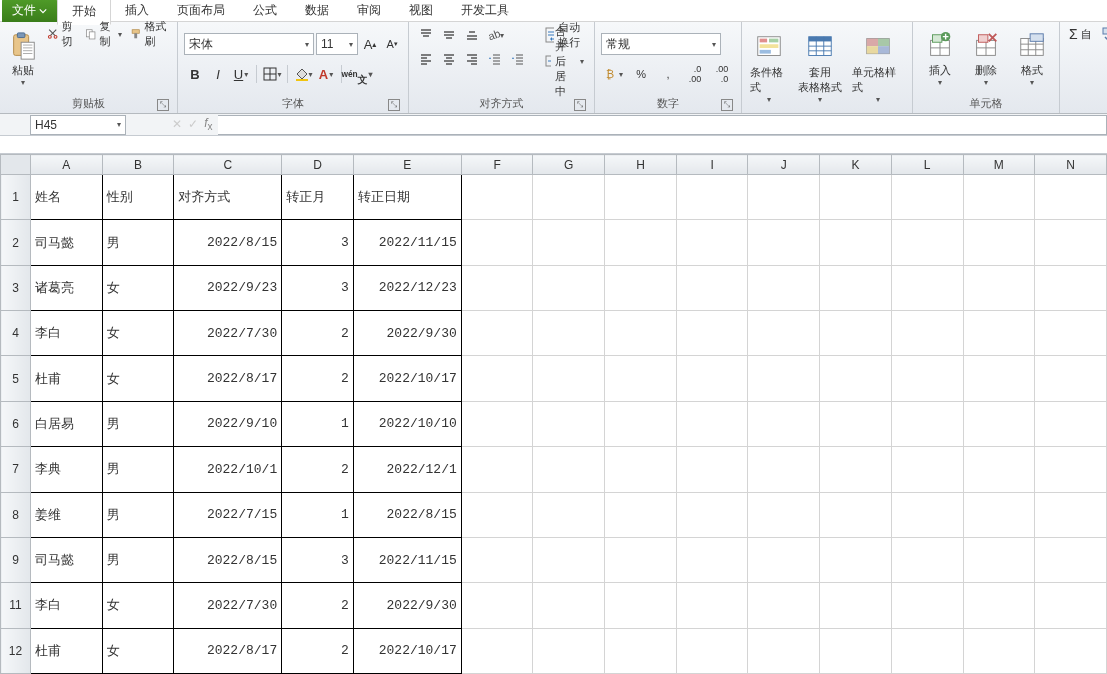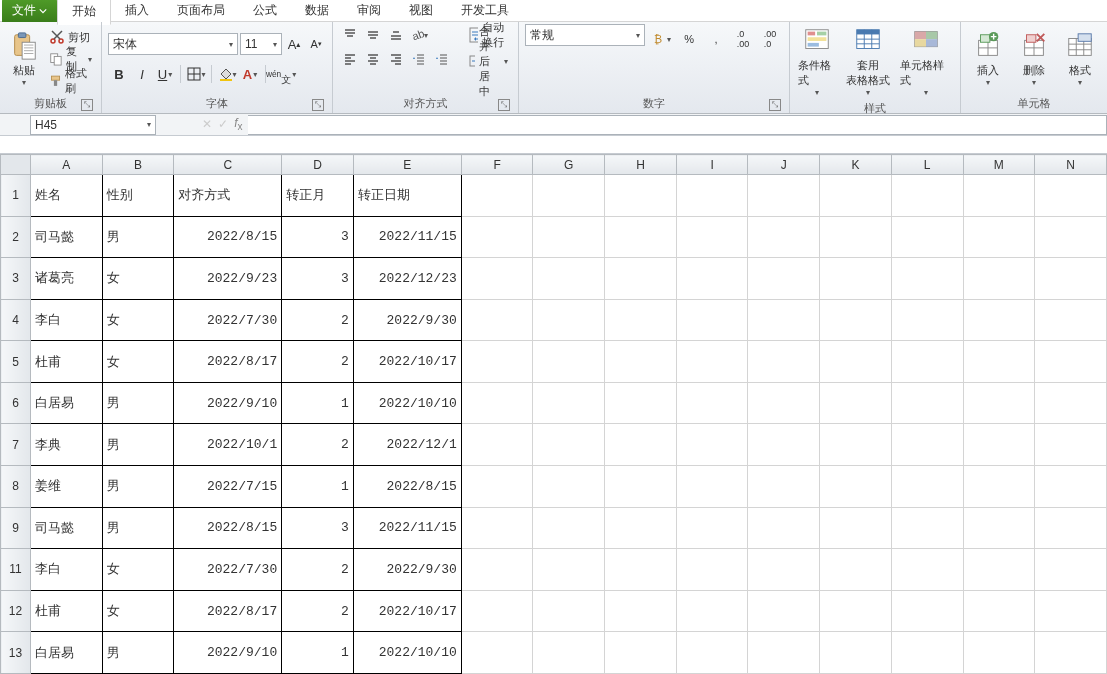--- a/index.html
+++ b/index.html
@@ -16,21 +16,21 @@
 .ribbon { display: flex; background: linear-gradient(#f6f8fa, #e4e8ee); border-bottom: 1px solid #b5babf; height: 92px; }
 .ribbon-group { border-right: 1px solid #c6cbd1; padding: 2px 6px 0 6px; display: flex; flex-direction: column; justify-content: space-between; }
 .ribbon-group-content { display: flex; gap: 4px; flex: 1; }
 .ribbon-group-label { text-align: center; font-size: 11px; color: #555; padding: 2px 0; position: relative; }
 .ribbon-group-label .ds { position: absolute; right: 2px; bottom: 2px; width: 12px; height: 12px; border: 1px solid #888; font-size: 8px; line-height: 10px; color: #666; cursor: pointer; }
 
 .big-btn { display: flex; flex-direction: column; align-items: center; justify-content: center; width: 42px; padding: 2px; cursor: pointer; font-size: 11px; }
 .big-btn .icon { width: 30px; height: 30px; margin-bottom: 2px; }
 .big-btn .caret { font-size: 8px; color: #555; }
 
-.small-stack { display: flex; flex-direction: column; gap: 2px; justify-content: center; }
+.small-stack { display: flex; gap: 2px; justify-content: center; }
 .small-btn { display: flex; align-items: center; gap: 3px; font-size: 11px; padding: 1px 3px; cursor: pointer; height: 20px; }
 .small-btn .icon { width: 16px; height: 16px; }
 
 .font-row1 { display: flex; gap: 2px; align-items: center; margin-bottom: 4px; }
 .font-name { width: 130px; height: 22px; border: 1px solid #abb2b9; background: #fff; font-size: 12px; padding: 0 4px; display: flex; align-items: center; justify-content: space-between; }
 .font-size { width: 42px; height: 22px; border: 1px solid #abb2b9; background: #fff; font-size: 12px; padding: 0 4px; display: flex; align-items: center; justify-content: space-between; }
 .dd { font-size: 8px; color: #555; }
 .grow-btn { width: 20px; height: 22px; display: flex; align-items: center; justify-content: center; cursor: pointer; }
 .font-row2 { display: flex; gap: 1px; align-items: center; }
 .font-btn { width: 22px; height: 22px; display: flex; align-items: center; justify-content: center; cursor: pointer; font-size: 13px; }
@@ -43,21 +43,21 @@
 
 .wrap-stack { display: flex; flex-direction: column; gap: 4px; margin-left: 8px; }
 .wrap-btn { display: flex; align-items: center; gap: 4px; font-size: 11px; padding: 2px 4px; cursor: pointer; height: 22px; }
 
 .num-format { width: 120px; height: 22px; border: 1px solid #abb2b9; background: #fff; font-size: 12px; padding: 0 4px; display: flex; align-items: center; justify-content: space-between; }
 .num-row2 { display: flex; gap: 1px; margin-top: 4px; }
 .num-btn { width: 26px; height: 22px; display: flex; align-items: center; justify-content: center; cursor: pointer; font-size: 11px; }
 
 
 .formula-bar { display: flex; align-items: center; height: 22px; border-bottom: 1px solid #c6cbd1; background: #f2f4f6; }
-.name-box { width: 126px; height: 20px; border: 1px solid #abb2b9; background: #fff; margin: 0 40px 0 30px; display: flex; align-items: center; padding: 0 4px; font-size: 12px; }
+.name-box { width: 96px; height: 20px; border: 1px solid #abb2b9; background: #fff; margin: 0 40px 0 30px; display: flex; align-items: center; padding: 0 4px; font-size: 12px; }
 .name-box .dd { margin-left: auto; }
 .fx-btns { display: flex; align-items: center; gap: 6px; padding: 0 6px; color: #888; }
 .fx-input { flex: 1; height: 20px; border: 1px solid #abb2b9; border-left: none; background: #fff; }
 
 .spacer-row { height: 18px; border-bottom: 1px solid #c6cbd1; background: #fff; }
 
 
 .grid-wrap { display: flex; height: calc(674px - 22px - 92px - 22px - 18px); overflow: hidden; }
 .grid { border-collapse: collapse; table-layout: fixed; }
 .grid th, .grid td { border: 1px solid #d4d4d4; font-size: 13px; font-family: SimSun, "Courier New", monospace; height: 31px; padding: 0 4px; background: #fff; }
@@ -175,21 +175,21 @@
               <path d="M3 7 L8 2 L13 7 L8 12 Z" fill="#ddd" stroke="#555"></path>
               <rect x="2" y="12" width="12" height="2" fill="#f1c40f"></rect>
             </svg>
             <span class="dd">▾</span>
           </div>
         <div class="font-btn">
             <span style="color:#c0392b;font-weight:bold;">A</span>
             <span class="dd">▾</span>
           </div>
         <div class="sep"></div>
-        <div class="font-btn" style="font-size:10px;"><sup>wén</sup><br>文<span class="dd">▾</span></div>
+        <div class="font-btn" style="font-size:10px;font-weight:bold;"><sup>wén</sup><br>文<span class="dd">▾</span></div>
       </div>
     </div>
     <div class="ribbon-group-label"><span>字体</span><span class="ds">⤡</span></div>
   </div>
 
   <div class="ribbon-group">
     <div class="ribbon-group-content">
       <div class="align-grid">
         <div class="align-row">
           <div class="align-btn">
@@ -261,21 +261,21 @@
             </svg>
           <span>合并后居中</span>
             <span class="dd">▾</span>
         </div>
       </div>
     </div>
     <div class="ribbon-group-label"><span>对齐方式</span><span class="ds">⤡</span></div>
   </div>
 
   <div class="ribbon-group">
-    <div class="ribbon-group-content" style="flex-direction:row;justify-content:center;">
+    <div class="ribbon-group-content" style="flex-direction:column;justify-content:center;text-align:right;">
       <div class="num-format">
           <span>常规</span>
           <span class="dd">▾</span>
         </div>
       <div class="num-row2">
         <div class="num-btn">
             <svg width="14" height="14">
               <text x="1" y="11" font-size="11" fill="#c08a2e">₿</text>
             </svg>
             <span class="dd">▾</span>
@@ -317,21 +317,20 @@
             <rect x="4" y="6" width="24" height="16" fill="#fff" stroke="#888"></rect>
             <rect x="4" y="6" width="12" height="8" fill="#d9a8a8"></rect>
             <rect x="16" y="6" width="12" height="8" fill="#a8c8a8"></rect>
             <rect x="4" y="14" width="12" height="8" fill="#e8d8a0"></rect>
             <rect x="16" y="14" width="12" height="8" fill="#a8b8d8"></rect>
           </svg>
         <span>单元格样式</span>
           <span class="caret">▾</span>
       </div>
     </div>
-    <div class="ribbon-group-label"><span>样式</span></div>
   </div>
 
   <div class="ribbon-group">
     <div class="ribbon-group-content">
       <div class="big-btn">
         <svg class="icon" viewBox="0 0 32 32">
             <rect x="6" y="10" width="20" height="16" fill="#fff" stroke="#888"></rect>
             <path d="M6 18h20M16 10v16" stroke="#888"></path>
             <rect x="8" y="4" width="10" height="8" fill="#d5e8d5" stroke="#5a9a5a"></rect>
             <circle cx="22" cy="6" r="5" fill="#5a9a5a"></circle>
@@ -606,32 +605,15 @@
           <td></td>
           <td></td>
           <td></td>
           <td></td>
           <td></td>
           <td></td>
           <td></td>
           <td></td>
           <td></td>
         </tr>
-        <tr>
-          <td class="row-hdr">13</td>
-          <td class="data-bordered txt-l">白居易</td>
-          <td class="data-bordered txt-l">男</td>
-          <td class="data-bordered txt-r">2022/9/10</td>
-          <td class="data-bordered txt-r">1</td>
-          <td class="data-bordered txt-r">2022/10/10</td>
-          <td></td>
-          <td></td>
-          <td></td>
-          <td></td>
-          <td></td>
-          <td></td>
-          <td></td>
-          <td></td>
-          <td></td>
-        </tr>
       </tbody>
 </table>
 </div>
 
 </body></html>

